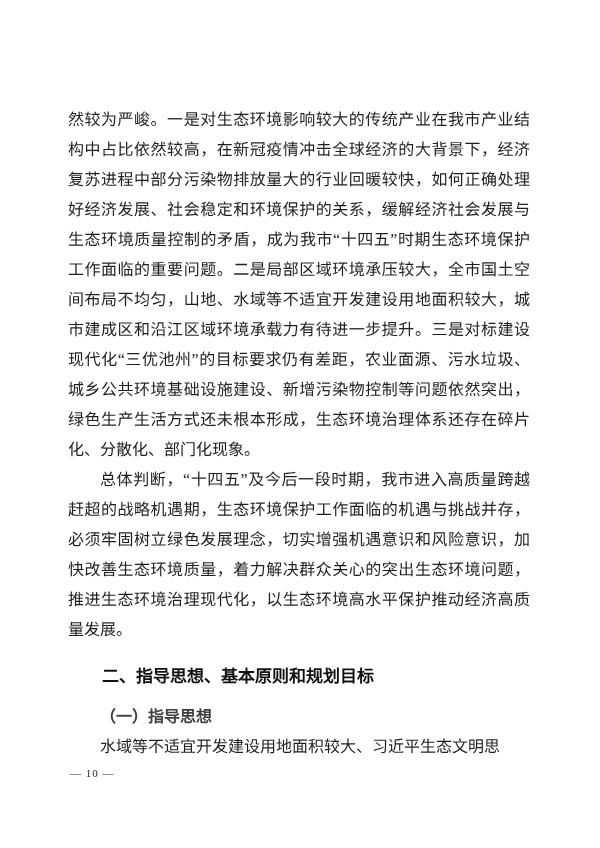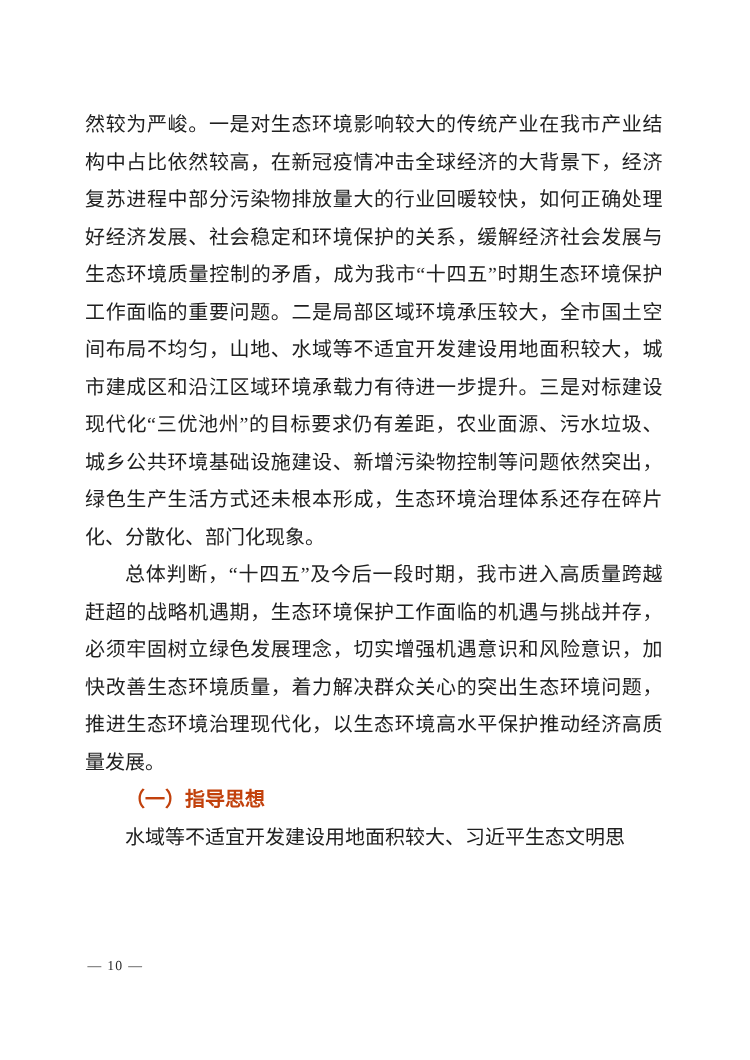--- a/index.html
+++ b/index.html
@@ -12,21 +12,21 @@
     width: 600px;
     height: 848px;
     background: #ffffff;
     color: #1f1f1f;
     font-family: "Liberation Serif", "DejaVu Serif", serif;
     overflow: hidden;
   }
   .content {
     position: absolute;
     left: 68px;
-    top: 86px;
+    top: 105px;
     width: 462px;
   }
   .body-para {
     margin: 0;
     font-size: 16px;
     line-height: 30px;
     text-align: justify;
     text-justify: inter-ideograph;
     color: #1f1f1f;
   }
@@ -43,38 +43,39 @@
     color: #111111;
     text-align: left;
   }
   .subsection-heading {
     margin: 0;
     font-size: 16px;
     line-height: 30px;
     font-weight: 700;
     font-family: "Liberation Serif", "DejaVu Serif", serif;
     text-indent: 2em;
-    color: #c2410c;
+    color: #404040;
     text-align: left;
   }
   .page-number {
     position: absolute;
     left: 70px;
     top: 763px;
     font-size: 11px;
     line-height: 20px;
     letter-spacing: 1px;
     color: #2a2a2a;
     font-family: "Liberation Serif", "DejaVu Serif", serif;
   }
 </style>
 </head>
 <body>
 
 <div class="page">
   <div class="content">
     <p class="body-para">然较为严峻。一是对生态环境影响较大的传统产业在我市产业结构中占比依然较高，在新冠疫情冲击全球经济的大背景下，经济复苏进程中部分污染物排放量大的行业回暖较快，如何正确处理好经济发展、社会稳定和环境保护的关系，缓解经济社会发展与生态环境质量控制的矛盾，成为我市“十四五”时期生态环境保护工作面临的重要问题。二是局部区域环境承压较大，全市国土空间布局不均匀，山地、水域等不适宜开发建设用地面积较大，城市建成区和沿江区域环境承载力有待进一步提升。三是对标建设现代化“三优池州”的目标要求仍有差距，农业面源、污水垃圾、城乡公共环境基础设施建设、新增污染物控制等问题依然突出，绿色生产生活方式还未根本形成，生态环境治理体系还存在碎片化、分散化、部门化现象。</p>
     <p class="body-para indent">总体判断，“十四五”及今后一段时期，我市进入高质量跨越赶超的战略机遇期，生态环境保护工作面临的机遇与挑战并存，必须牢固树立绿色发展理念，切实增强机遇意识和风险意识，加快改善生态环境质量，着力解决群众关心的突出生态环境问题，推进生态环境治理现代化，以生态环境高水平保护推动经济高质量发展。</p>
+    <h2 class="section-heading">二、指导思想、基本原则和规划目标</h2>
     <h3 class="subsection-heading">（一）指导思想</h3>
     <p class="body-para indent">水域等不适宜开发建设用地面积较大、习近平生态文明思</p>
   </div>
   <div class="page-number">— 10 —</div>
 </div>
 
 </body></html>

